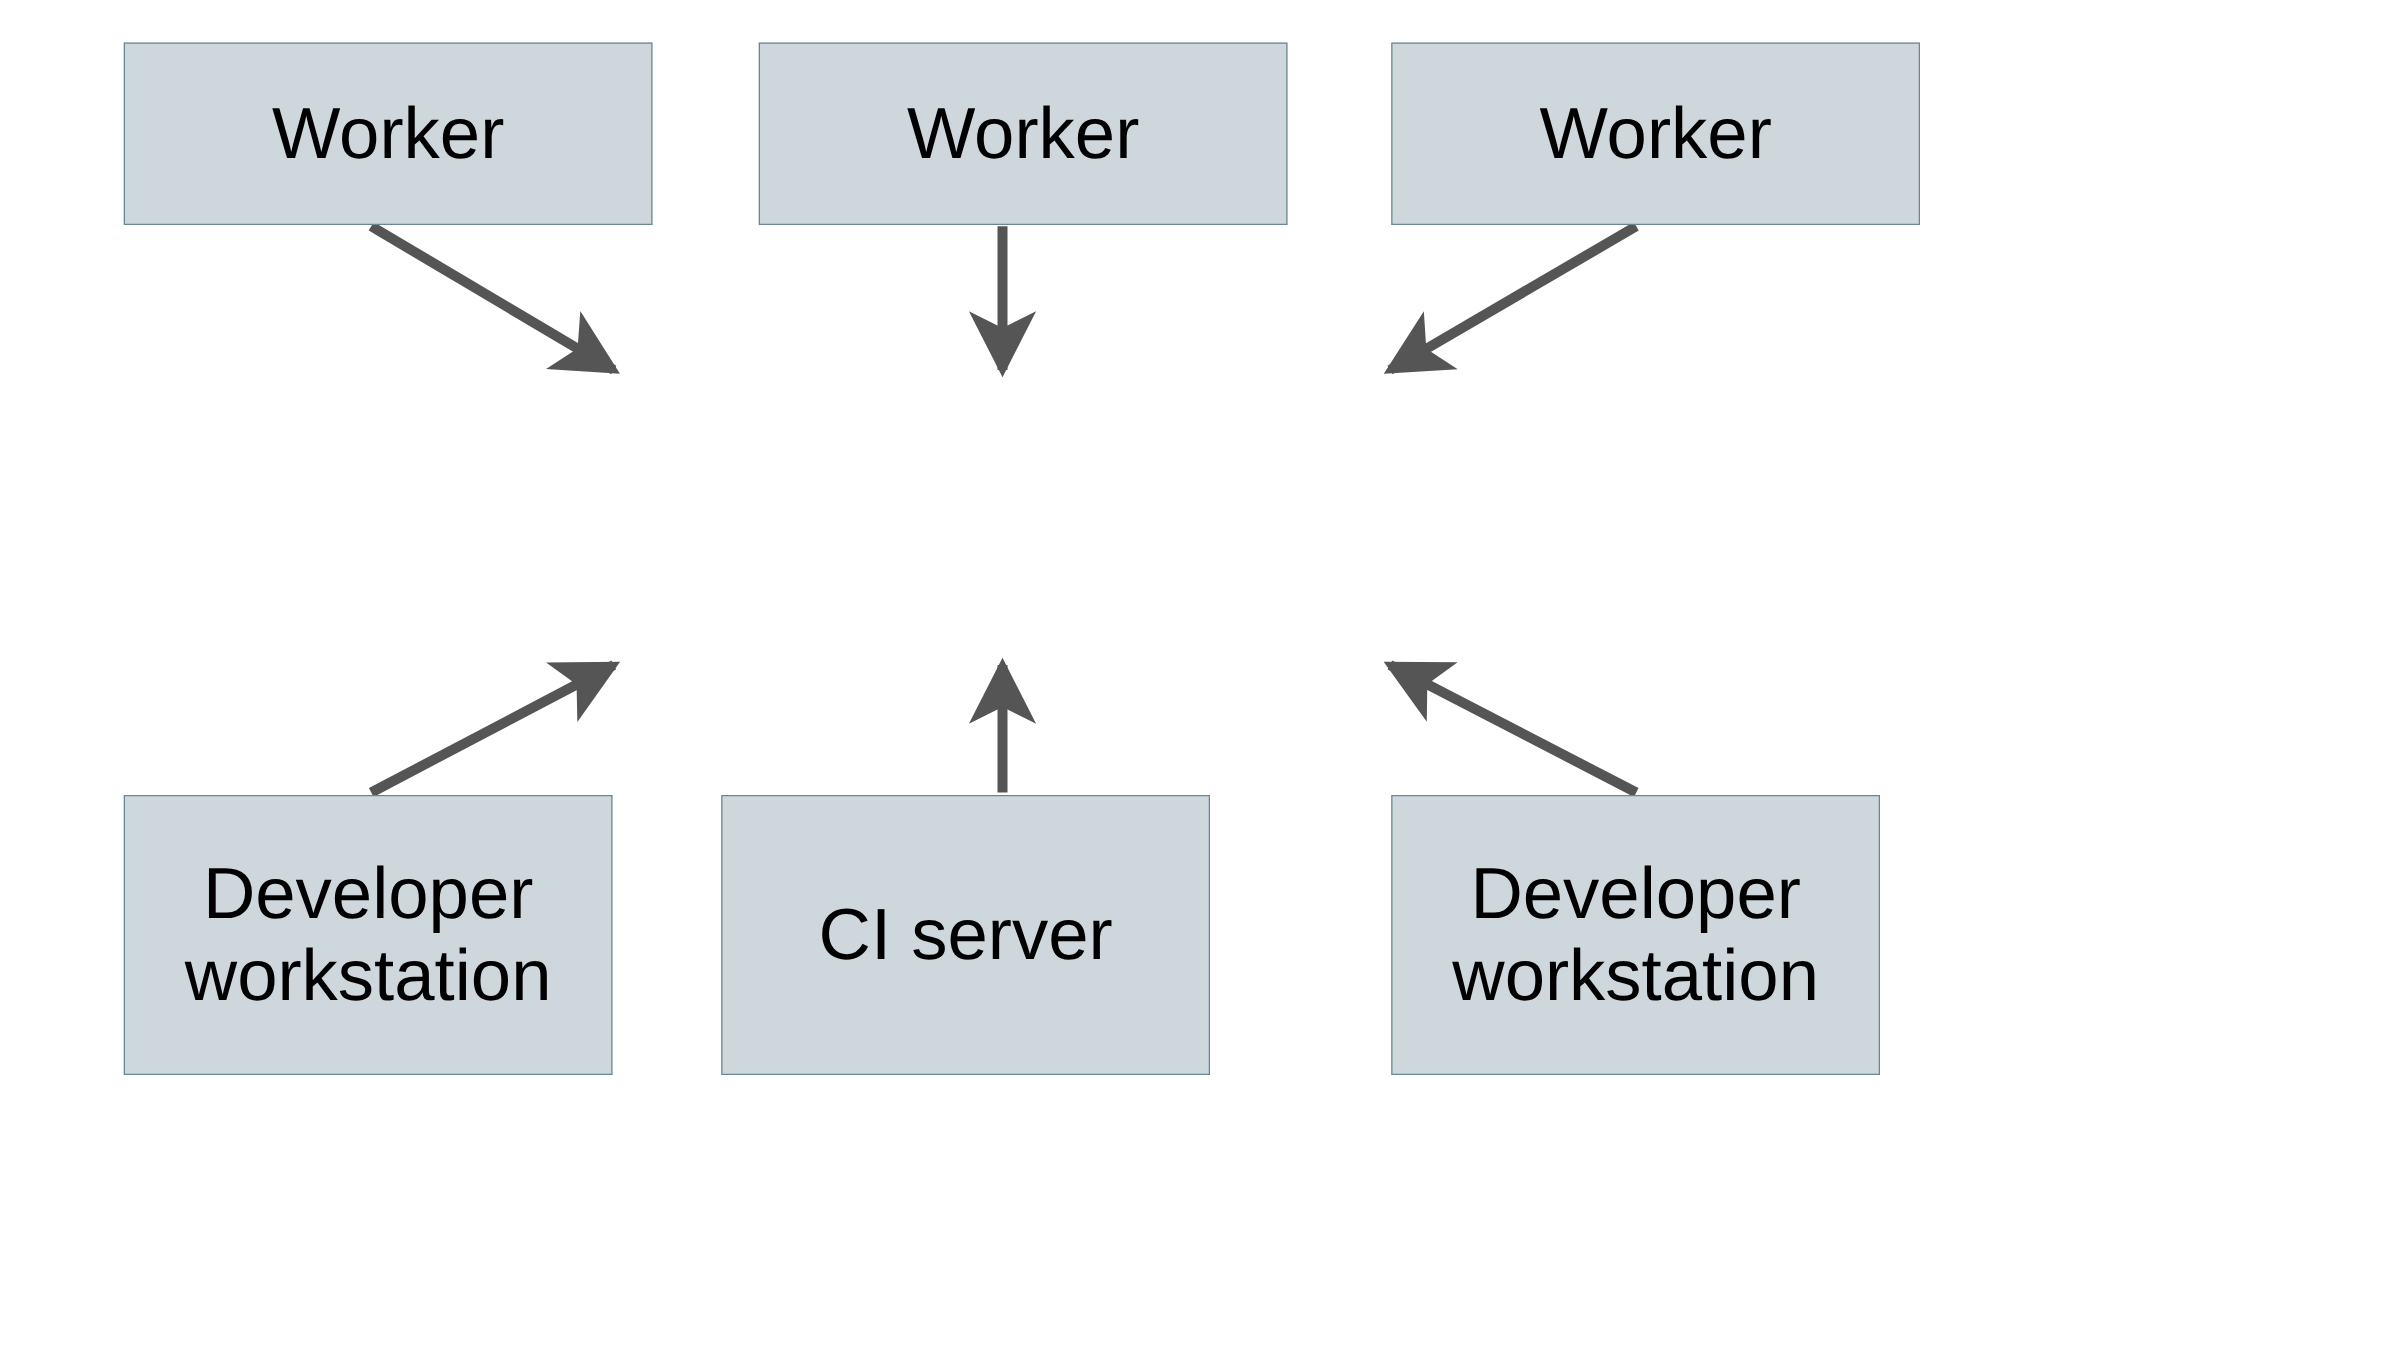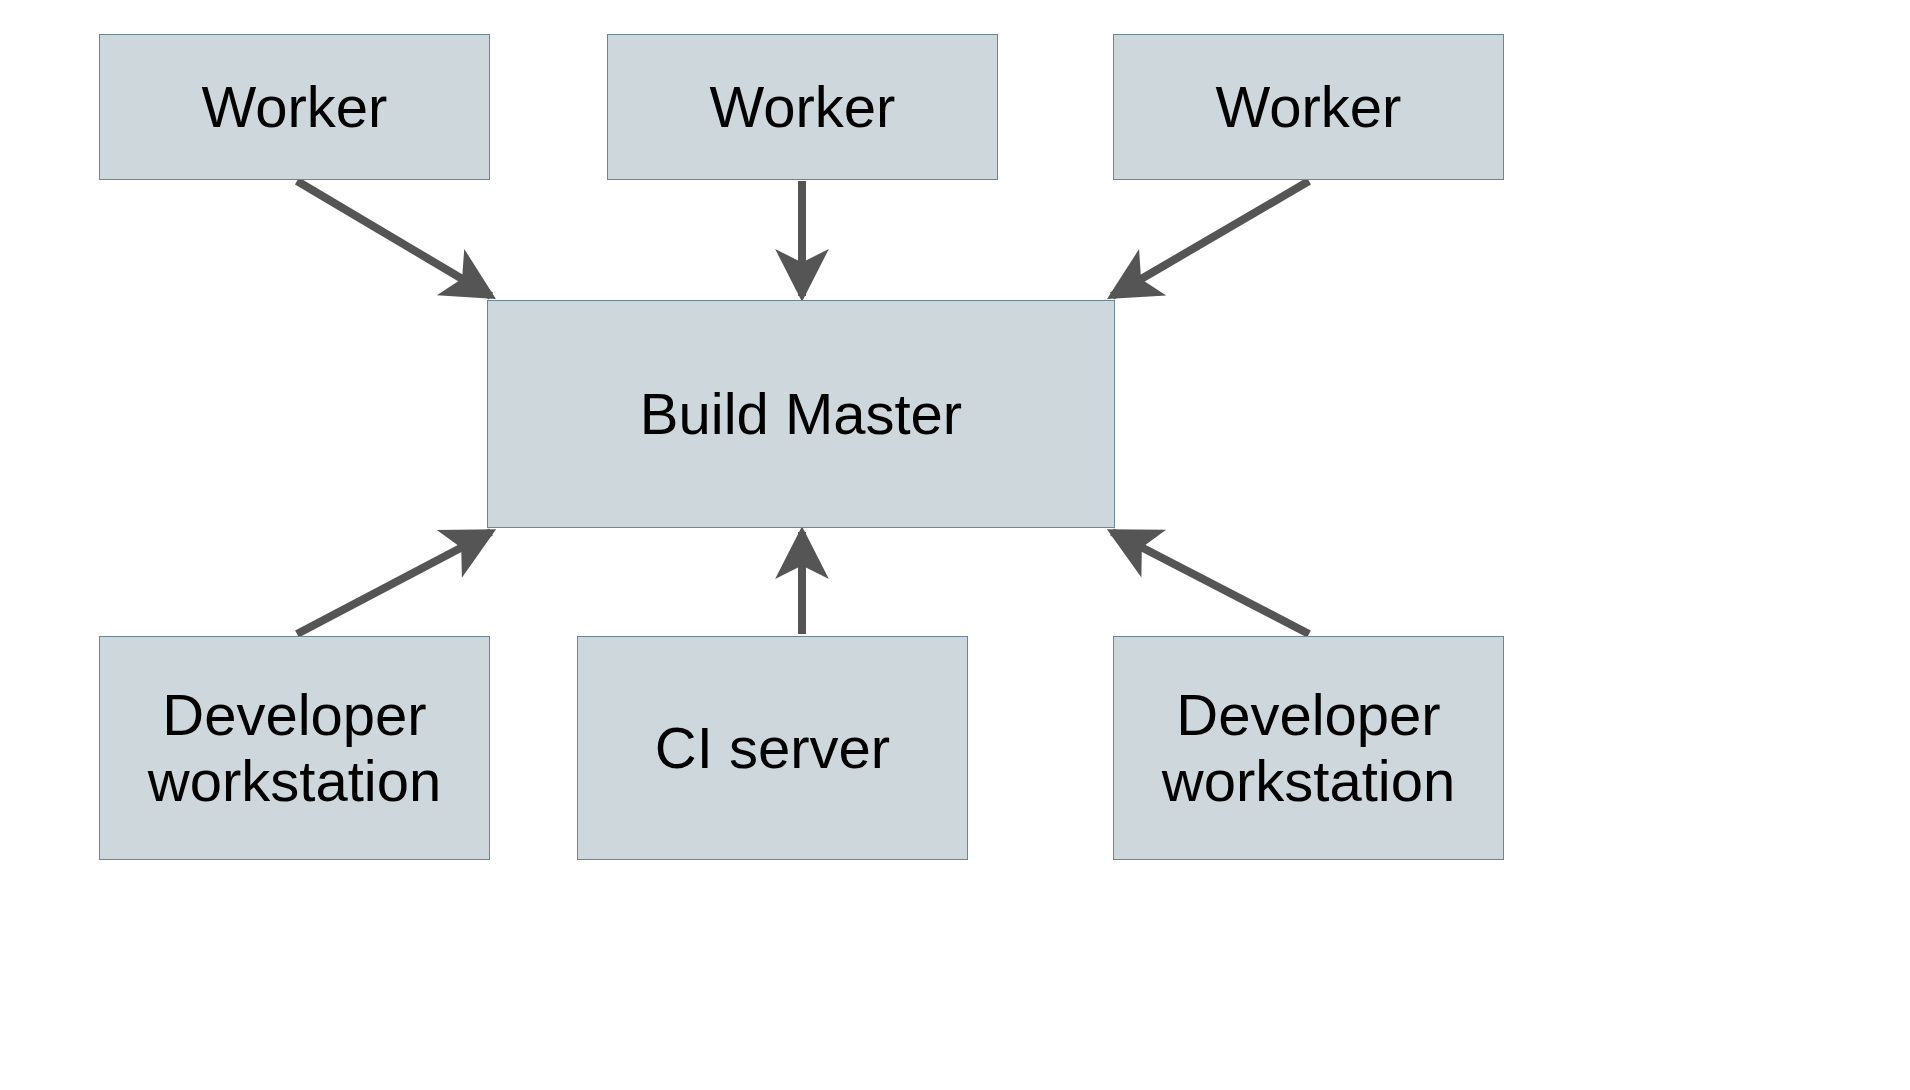--- a/index.html
+++ b/index.html
@@ -39,21 +39,21 @@
     line-height: 1.14;
     z-index: 2;
   }
   .node-label {
     display: block;
     padding: 0 10px;
     white-space: pre-line;
   }
   
   .worker {
-    width: 391px;
+    width: 423px;
     height: 146px;
     font-size: 58px;
   }
   #node-worker-left   { left: 99px;  top: 34px; }
   #node-worker-mid    { left: 607px; top: 34px; }
   #node-worker-right  { left: 1113px; top: 34px; }
 
   
   #node-build-master {
     left: 487px;
@@ -115,23 +115,20 @@
   </div>
 
   <div class="node worker" id="node-worker-mid">
     <span class="node-label">Worker</span>
   </div>
 
   <div class="node worker" id="node-worker-right">
     <span class="node-label">Worker</span>
   </div>
 
-  <div class="node" id="node-build-master">
-    <span class="node-label">Build Master</span>
-  </div>
 
   <div class="node endpoint" id="node-dev-left">
     <span class="node-label">Developer
 workstation</span>
   </div>
 
   <div class="node endpoint" id="node-ci-server">
     <span class="node-label">CI server</span>
   </div>
 

